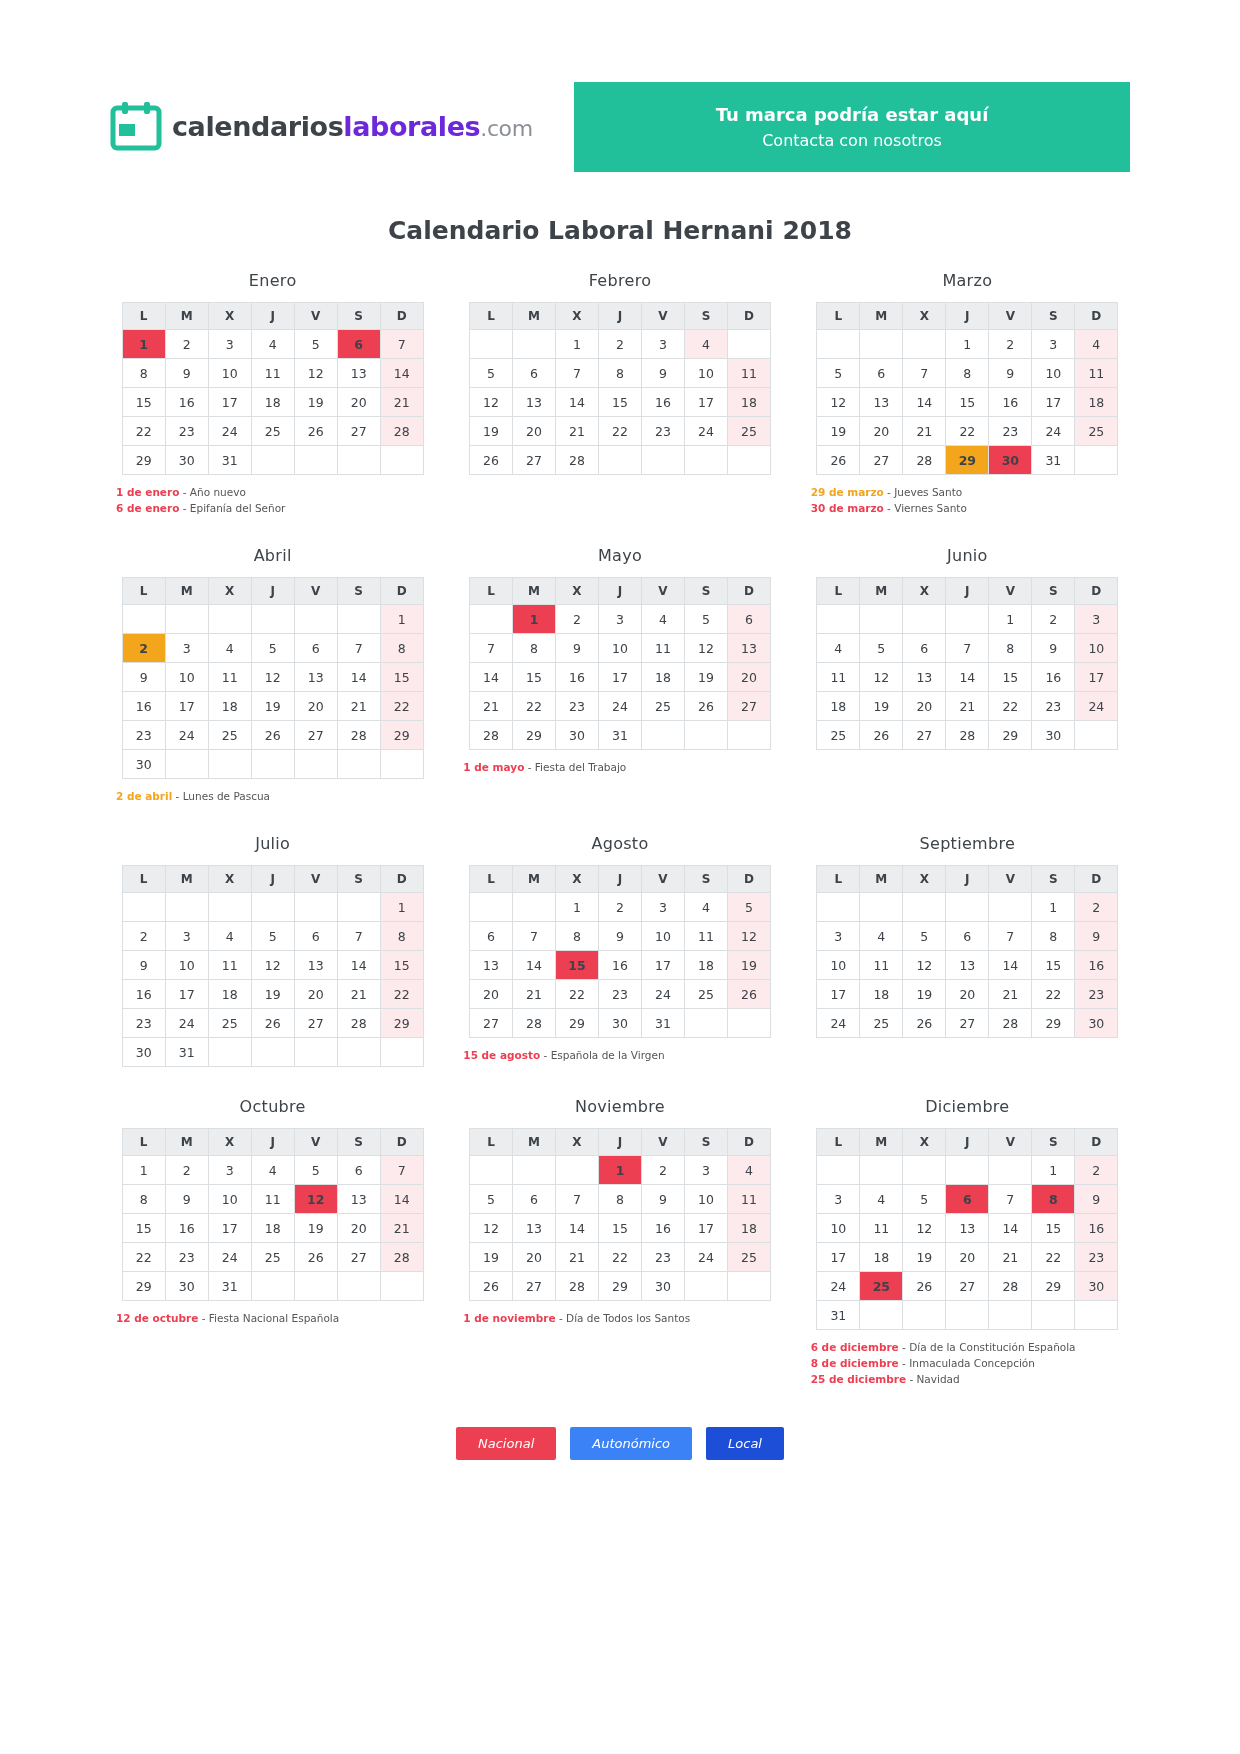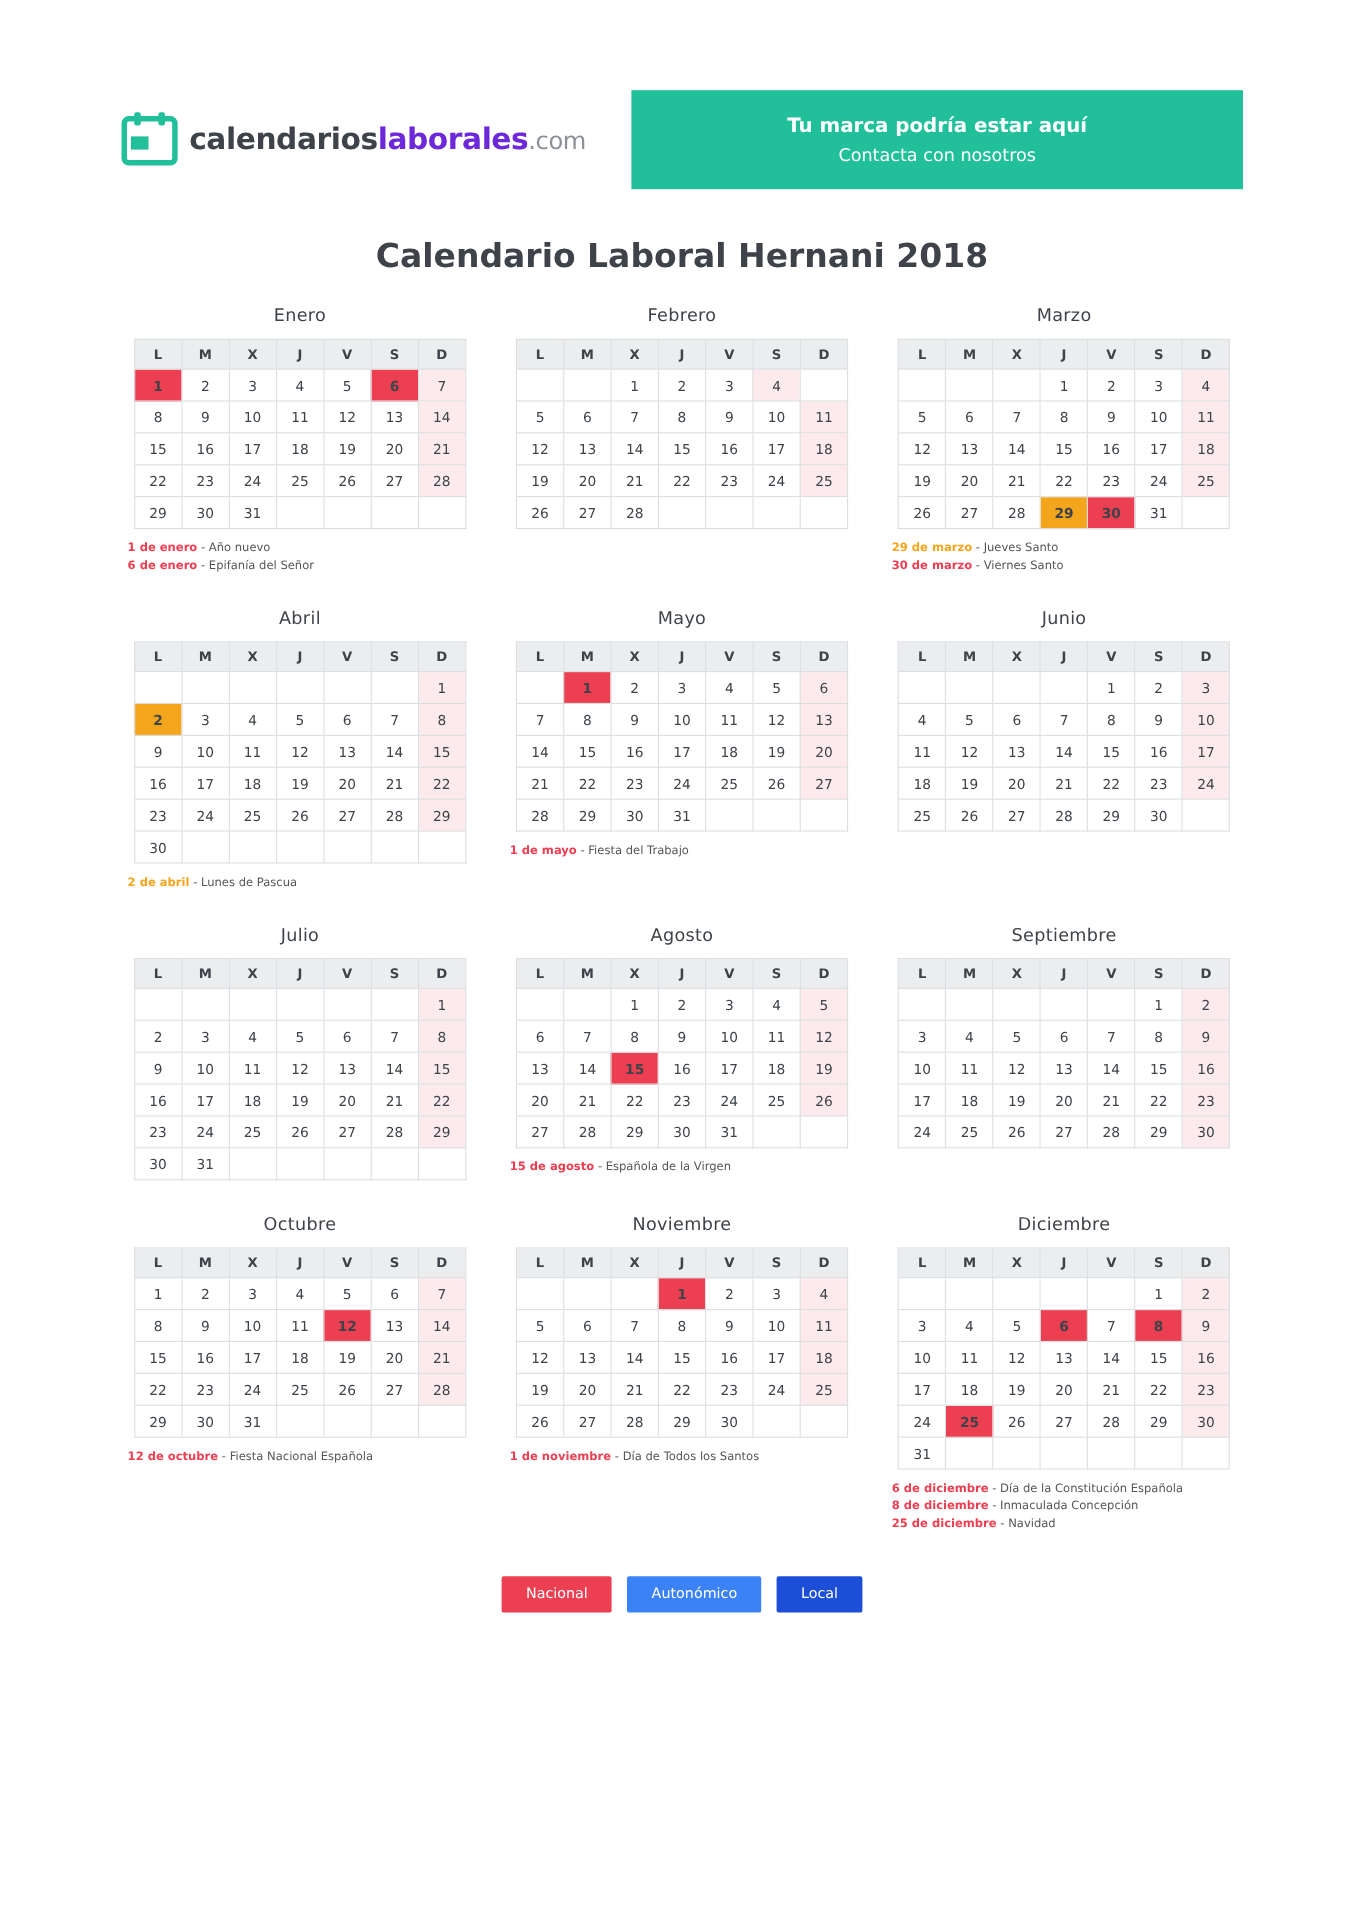--- a/index.html
+++ b/index.html
@@ -63,21 +63,21 @@
   .banner-line1 {
     font-size: 18px;
     font-weight: bold;
   }
   .banner-line2 {
     font-size: 16px;
   }
 
   .page-title {
     text-align: center;
-    font-size: 30px;
+    font-size: 25px;
     font-weight: bold;
     color: #3d4348;
     margin-top: 44px;
   }
 
   
   .months {
     margin-top: 26px;
     display: grid;
     grid-template-columns: repeat(3, 1fr);
@@ -138,20 +138,21 @@
     margin-top: 40px;
     display: flex;
     justify-content: center;
     gap: 14px;
   }
   .legend-item {
     color: #ffffff;
     font-size: 13px;
     padding: 9px 22px;
     border-radius: 2px;
+    font-style: italic;
   }
   .legend-item.nacional { background: #ec3f51; }
   .legend-item.autonomico { background: #3b82f6; }
   .legend-item.local { background: #1d4ed8; }
 </style>
 </head>
 <body>
 
 <div class="page">
 

